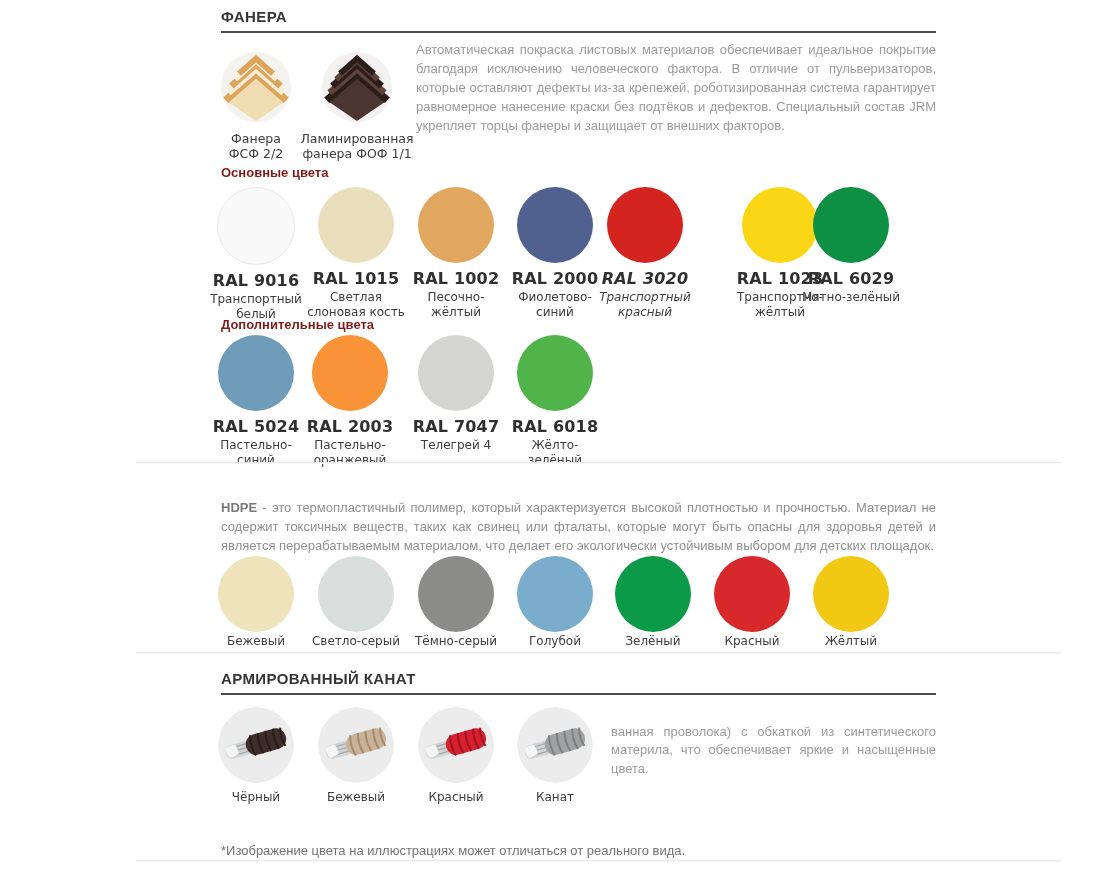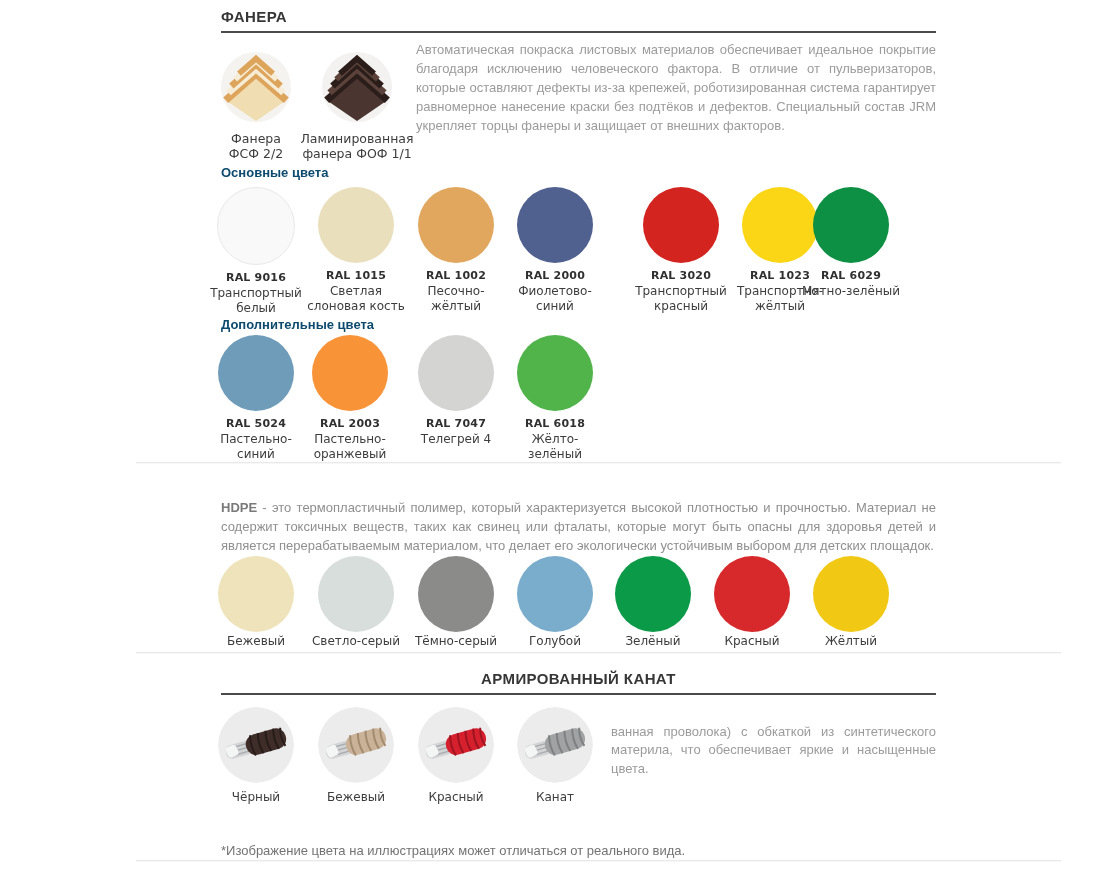--- a/index.html
+++ b/index.html
@@ -1,27 +1,27 @@
 <!DOCTYPE html>
 <html lang="ru"><head>
 <meta charset="utf-8">
 <style>
   html,body{margin:0;padding:0;background:#ffffff;}
   .page{position:relative;width:1110px;height:879px;background:#ffffff;overflow:hidden;
         font-family:"Liberation Sans", sans-serif;color:#3c3c3c;margin-left:46px;}
   .section-title{position:absolute;left:175px;width:715px;font-size:15px;font-weight:bold;
         color:#363636;letter-spacing:.4px;padding-bottom:6px;border-bottom:2px solid #4a4a4a;}
   .body-text{position:absolute;font-size:13px;line-height:19px;color:#9b9b9b;text-align:justify;margin:0;}
-  .sub-title{position:absolute;left:175px;font-size:13px;font-weight:bold;color:#0c4a6e;}
+  .sub-title{position:absolute;left:175px;font-size:13px;font-weight:bold;color:#7f1d1d;}
   .row{position:absolute;left:0;top:0;width:1110px;height:0;}
   .swatch{position:absolute;width:110px;text-align:center;}
   .material-cell{position:absolute;width:150px;text-align:center;}
   .dot{width:76px;height:76px;border-radius:50%;margin:0 auto;}
   .rope-dot{width:76px;height:76px;border-radius:50%;margin:0 auto;overflow:hidden;}
-  .code{font-family:"DejaVu Sans", sans-serif;font-size:11px;font-weight:bold;color:#303030;
+  .code{font-family:"DejaVu Sans", sans-serif;font-size:16px;font-weight:bold;color:#303030;
         margin-top:6px;letter-spacing:.2px;}
   .nm{font-family:"DejaVu Sans", sans-serif;font-size:12px;color:#3d3d3d;line-height:15px;margin-top:2px;}
   .mat-label{font-family:"DejaVu Sans", sans-serif;font-size:12.5px;color:#3d3d3d;line-height:15px;margin-top:4px;}
   .hr-faint{position:absolute;left:90px;width:925px;height:1px;background:#e9e9e9;box-shadow:0 1px 0 #f7f7f7;}
   .footnote{position:absolute;left:175px;top:843px;font-size:13px;color:#737373;}
   .hdpe-lead{font-weight:bold;color:#7a7a7a;}
 </style>
 </head>
 <body>
 
@@ -87,21 +87,21 @@
       <div class="swatch" style="left: 355px;">
         <div class="dot" style="background: rgb(225, 167, 94);"></div>
         <div class="code">RAL 1002</div>
         <div class="nm">Песочно-<br>жёлтый</div>
       </div>
       <div class="swatch" style="left: 454px;">
         <div class="dot" style="background: rgb(80, 97, 143);"></div>
         <div class="code">RAL 2000</div>
         <div class="nm">Фиолетово-<br>синий</div>
       </div>
-      <div class="swatch" style="left: 580px;">
+      <div class="swatch" style="left: 544px; font-style: italic;">
         <div class="dot" style="background: rgb(212, 36, 32);"></div>
         <div class="code">RAL 3020</div>
         <div class="nm">Транспортный<br>красный</div>
       </div>
       <div class="swatch" style="left: 679px;">
         <div class="dot" style="background: rgb(251, 214, 22);"></div>
         <div class="code">RAL 1023</div>
         <div class="nm">Транспортно-<br>жёлтый</div>
       </div>
       <div class="swatch" style="left: 750px;">
@@ -166,21 +166,21 @@
         <div class="nm">Красный</div>
       </div>
       <div class="swatch" style="left: 750px;">
         <div class="dot" style="background: rgb(241, 200, 20);"></div>
         <div class="nm">Жёлтый</div>
       </div>
     </div>
 
   <div class="hr-faint" style="top:652px;"></div>
 
-  <div class="section-title" style="top:670px;text-align:center;">АРМИРОВАННЫЙ КАНАТ</div>
+  <div class="section-title" style="top:670px;">АРМИРОВАННЫЙ КАНАТ</div>
 
   <div class="row" style="top:707px;">
       <div class="swatch" style="left: 155px;">
         <div class="rope-dot"><svg width="76" height="76" viewBox="0 0 76 76">
     <circle cx="38" cy="38" r="38" fill="#ececec"></circle>
     <g transform="rotate(-16 38 38)">
       <rect x="7" y="31" width="27" height="14" rx="6" fill="#d2d4d5"></rect>
       <path d="M9 34 L32 34 M9 38 L32 38 M9 42 L32 42" stroke="#a7abad" stroke-width="1.3" fill="none"></path>
       <rect x="8" y="32" width="11" height="11" rx="3" fill="#f4f5f5" transform="rotate(-10 13 38)"></rect>
       <rect x="28" y="27" width="41" height="21" rx="10" fill="#3f2d29"></rect>

